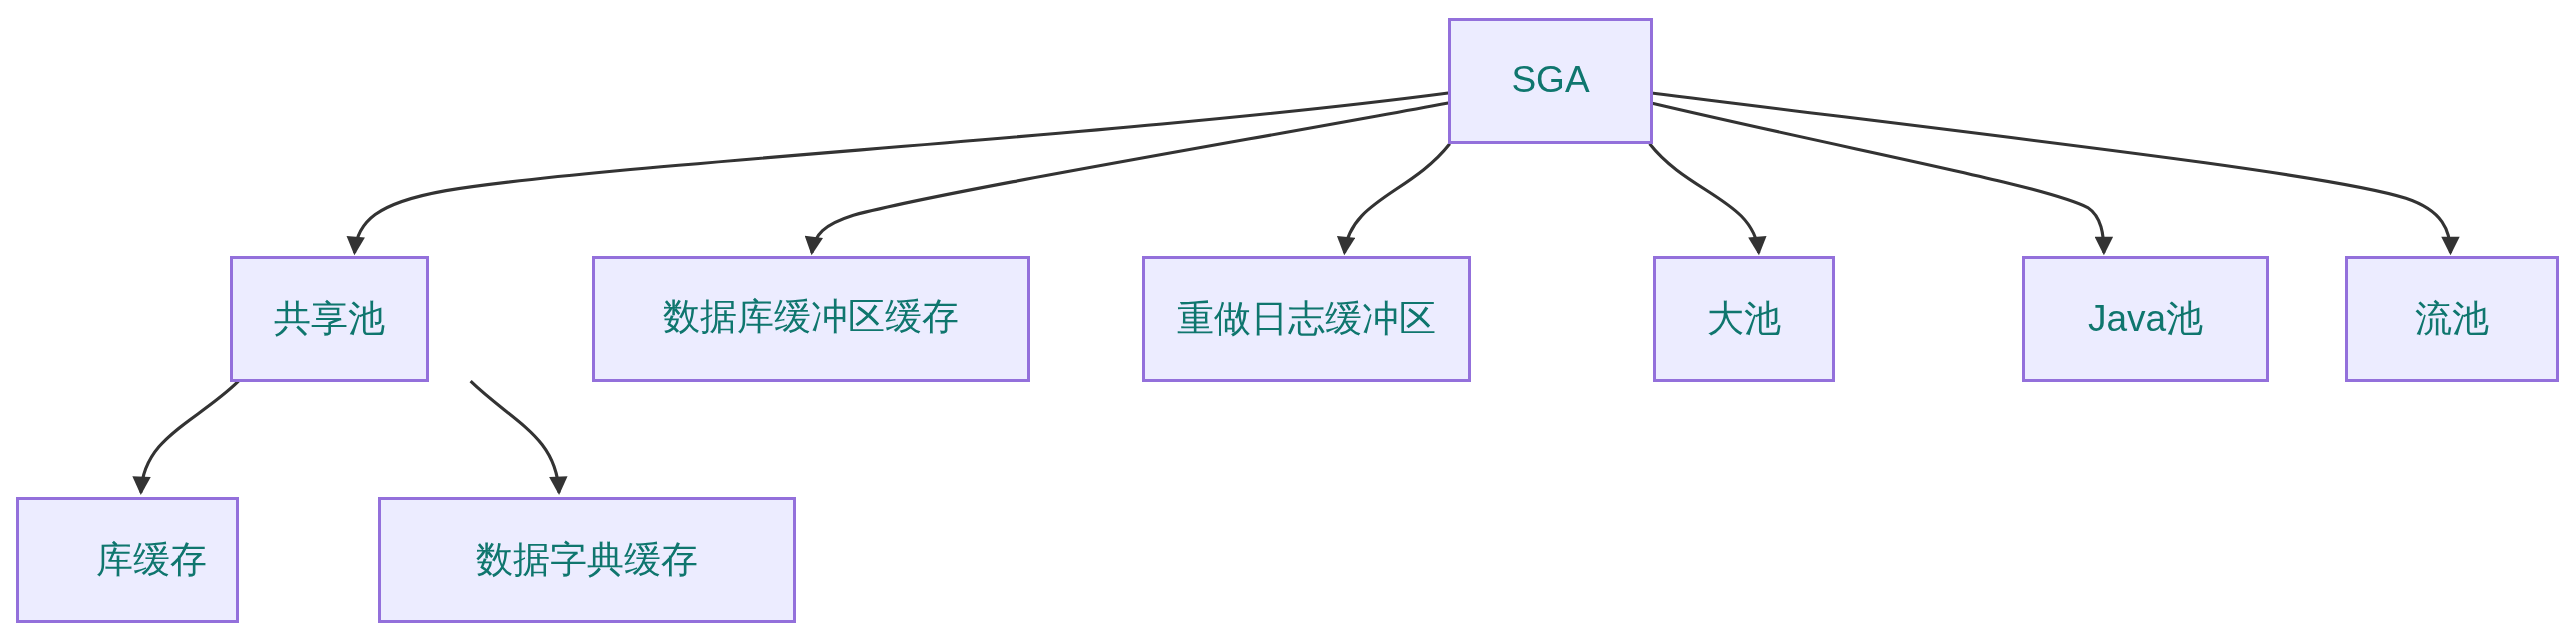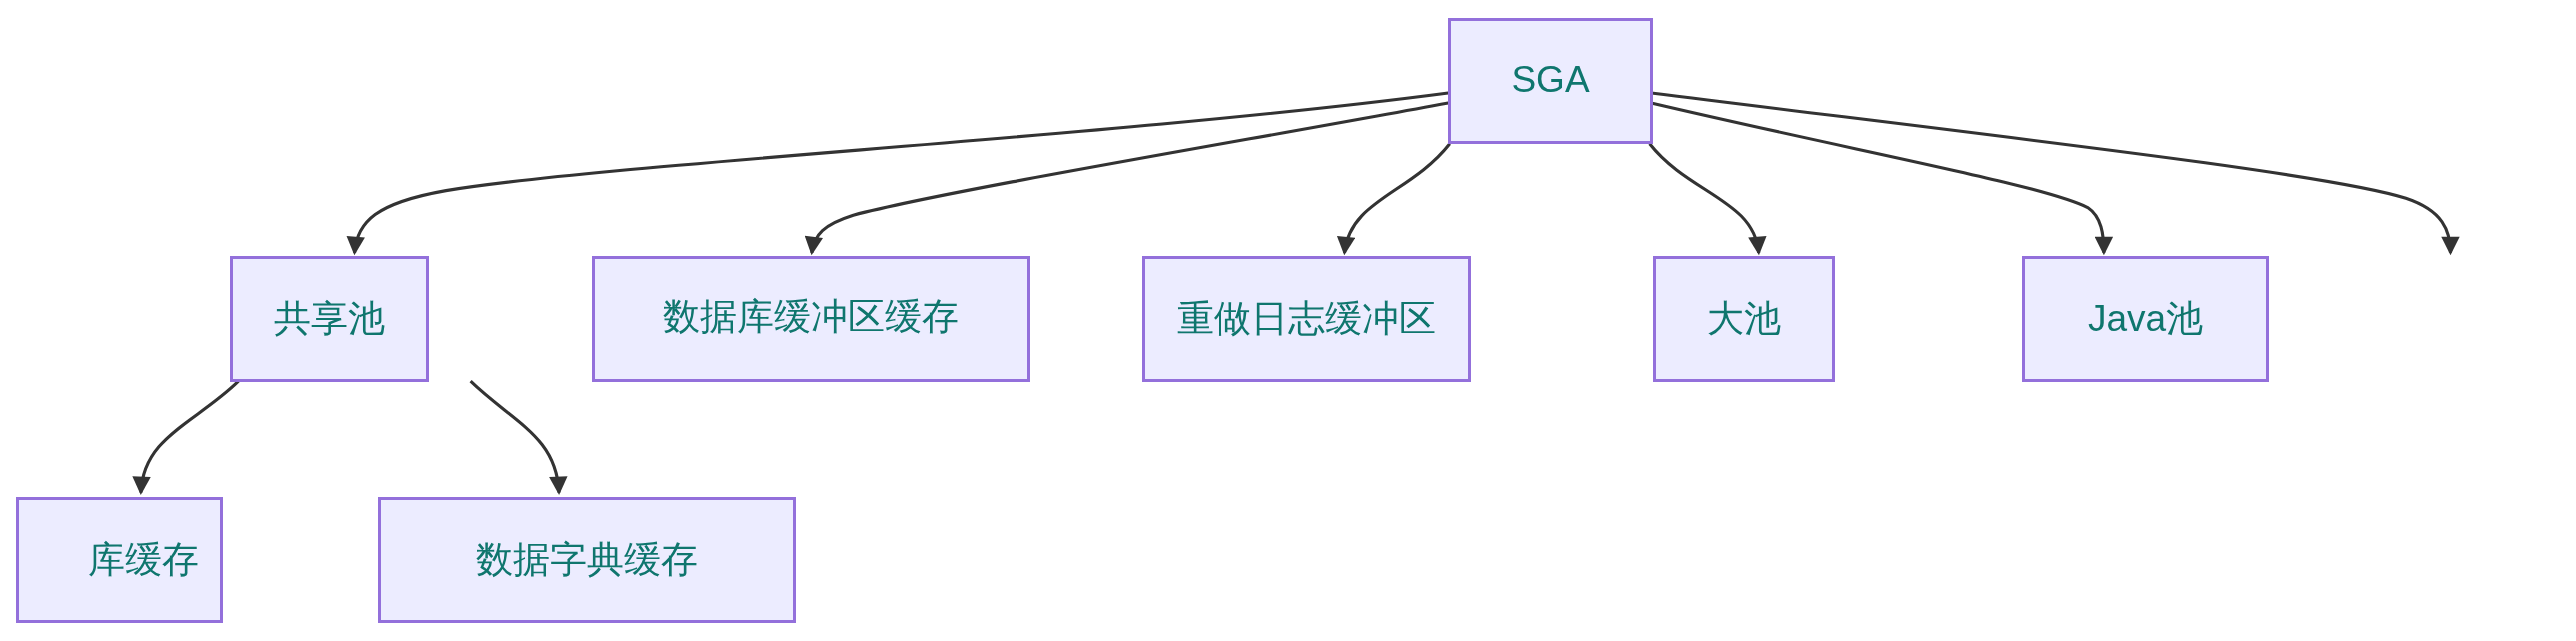--- a/index.html
+++ b/index.html
@@ -47,21 +47,21 @@
     text-align: center;
   }
   
   .n-sga        { left: 1448px; top:  17.7px; width: 205px; }
   .n-shared     { left:  230px; top: 256px; width: 199px; }
   .n-dbbc       { left:  592px; top: 256px; width: 438px; font-family: Liberation Mono, monospace; }
   .n-redo       { left: 1142px; top: 256px; width: 329px; }
   .n-large      { left: 1653px; top: 256px; width: 182px; }
   .n-java       { left: 1982px; top: 256px; width: 247px; margin-left: 40px; }
   .n-streams    { left: 2345px; top: 256px; width: 214px; }
-  .n-library    { left:   16px; top: 497px; width: 207px; padding-left: 48px; }
+  .n-library    { left:   16px; top: 497px; width: 223px; padding-left: 48px; }
   .n-dict       { left:  378px; top: 497px; width: 418px; }
 </style>
 </head>
 <body>
 
 <div class="stage">
 
   <svg class="edges-layer" viewBox="0 0 3351 834" xmlns="http://www.w3.org/2000/svg">
     <defs>
       <marker id="arrow" viewBox="0 0 12 12" refX="10.5" refY="6" markerWidth="28" markerHeight="24" markerUnits="userSpaceOnUse" orient="auto">
@@ -96,20 +96,23 @@
   </div>
 
   <div class="node n-large">
     <span class="node-label">大池</span>
   </div>
 
   <div class="node n-java">
     <span class="node-label">Java池</span>
   </div>
 
+  <div class="node n-streams">
+    <span class="node-label">流池</span>
+  </div>
 
   <div class="node n-library">
     <span class="node-label">库缓存</span>
   </div>
 
   <div class="node n-dict">
     <span class="node-label">数据字典缓存</span>
   </div>
 
 </div>

